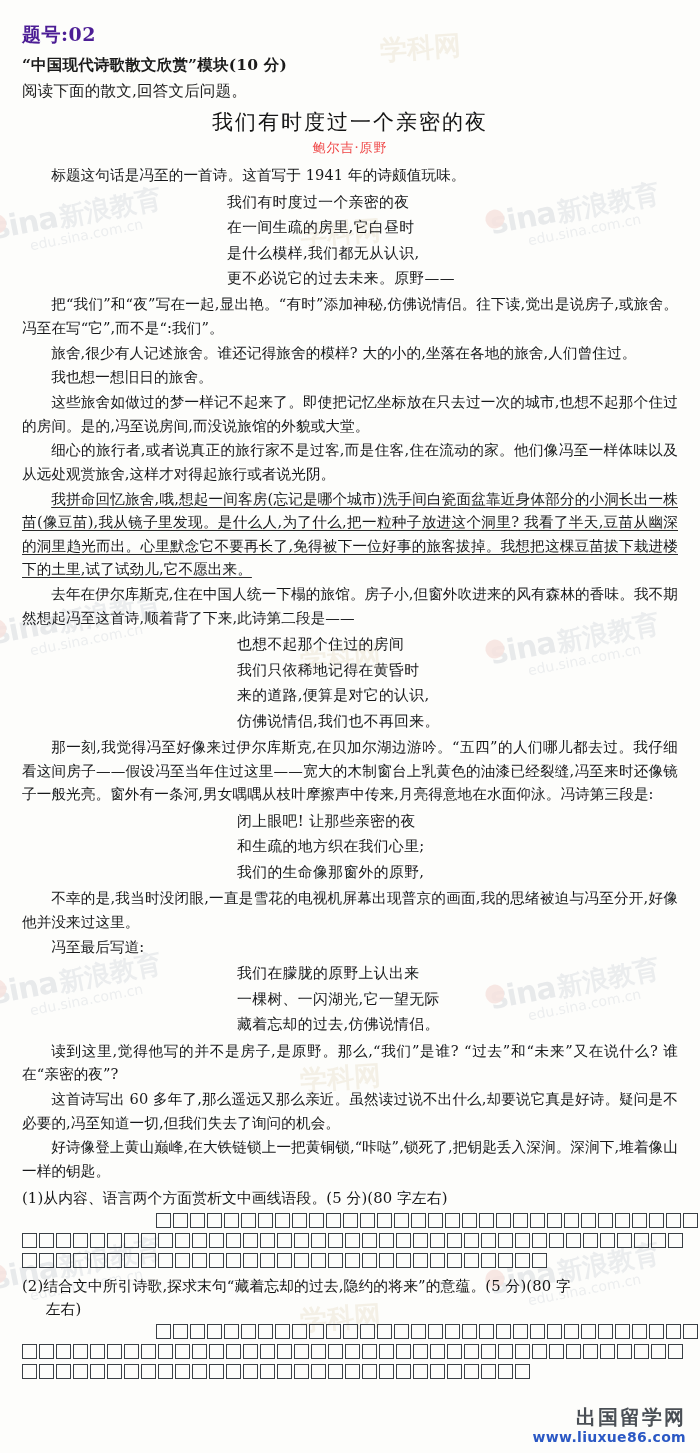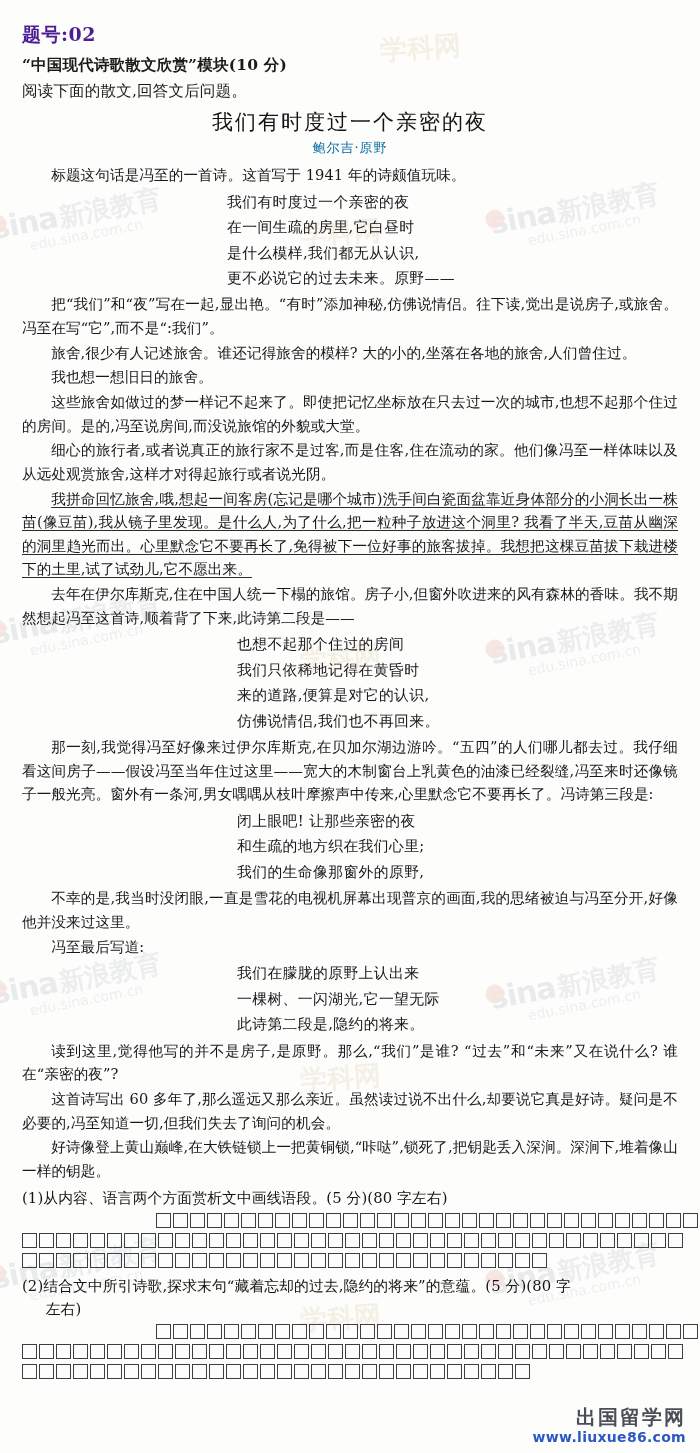--- a/index.html
+++ b/index.html
@@ -111,21 +111,21 @@
     text-align: center;
     font-size: 21px;
     color: #141414;
     letter-spacing: 2px;
     margin: 4px 0 3px 0;
     font-family: "DejaVu Serif", "Liberation Serif", serif;
   }
   .author {
     text-align: center;
     font-size: 13px;
-    color: #0369a1;
+    color: #ef4444;
     letter-spacing: 1px;
     margin: 0 0 6px 0;
   }
 
   .para {
     font-size: 14.6px;
     line-height: 1.62;
     color: #17181a;
     text-align: justify;
     text-indent: 2em;
@@ -304,35 +304,35 @@
 
     <p class="para">去年在伊尔库斯克,住在中国人统一下榻的旅馆。房子小,但窗外吹进来的风有森林的香味。我不期然想起冯至这首诗,顺着背了下来,此诗第二段是——</p>
 
     <div class="poem indent-b">
       <div class="pl">也想不起那个住过的房间</div>
       <div class="pl">我们只依稀地记得在黄昏时</div>
       <div class="pl">来的道路,便算是对它的认识,</div>
       <div class="pl">仿佛说情侣,我们也不再回来。</div>
     </div>
 
-    <p class="para">那一刻,我觉得冯至好像来过伊尔库斯克,在贝加尔湖边游吟。“五四”的人们哪儿都去过。我仔细看这间房子——假设冯至当年住过这里——宽大的木制窗台上乳黄色的油漆已经裂缝,冯至来时还像镜子一般光亮。窗外有一条河,男女喁喁从枝叶摩擦声中传来,心里默念它不要再长了。冯诗第三段是:</p>
+    <p class="para">那一刻,我觉得冯至好像来过伊尔库斯克,在贝加尔湖边游吟。“五四”的人们哪儿都去过。我仔细看这间房子——假设冯至当年住过这里——宽大的木制窗台上乳黄色的油漆已经裂缝,冯至来时还像镜子一般光亮。窗外有一条河,男女喁喁从枝叶摩擦声中传来,月亮得意地在水面仰泳。冯诗第三段是:</p>
 
     <div class="poem indent-b">
       <div class="pl">闭上眼吧! 让那些亲密的夜</div>
       <div class="pl">和生疏的地方织在我们心里;</div>
       <div class="pl">我们的生命像那窗外的原野,</div>
     </div>
 
     <p class="para">不幸的是,我当时没闭眼,一直是雪花的电视机屏幕出现普京的画面,我的思绪被迫与冯至分开,好像他并没来过这里。</p>
     <p class="para">冯至最后写道:</p>
 
     <div class="poem indent-b">
       <div class="pl">我们在朦胧的原野上认出来</div>
       <div class="pl">一棵树、一闪湖光,它一望无际</div>
-      <div class="pl">此诗第二段是,隐约的将来。</div>
+      <div class="pl">藏着忘却的过去,仿佛说情侣。</div>
     </div>
 
     <p class="para">读到这里,觉得他写的并不是房子,是原野。那么,“我们”是谁? “过去”和“未来”又在说什么? 谁在“亲密的夜”?</p>
     <p class="para">这首诗写出 60 多年了,那么遥远又那么亲近。虽然读过说不出什么,却要说它真是好诗。疑问是不必要的,冯至知道一切,但我们失去了询问的机会。</p>
     <p class="para">好诗像登上黄山巅峰,在大铁链锁上一把黄铜锁,“咔哒”,锁死了,把钥匙丢入深涧。深涧下,堆着像山一样的钥匙。</p>
 
     <div class="question">
       <span>(1)从内容、语言两个方面赏析文中画线语段。(5 分)(80 字左右)</span>
     </div>
     <div class="grid-block">

